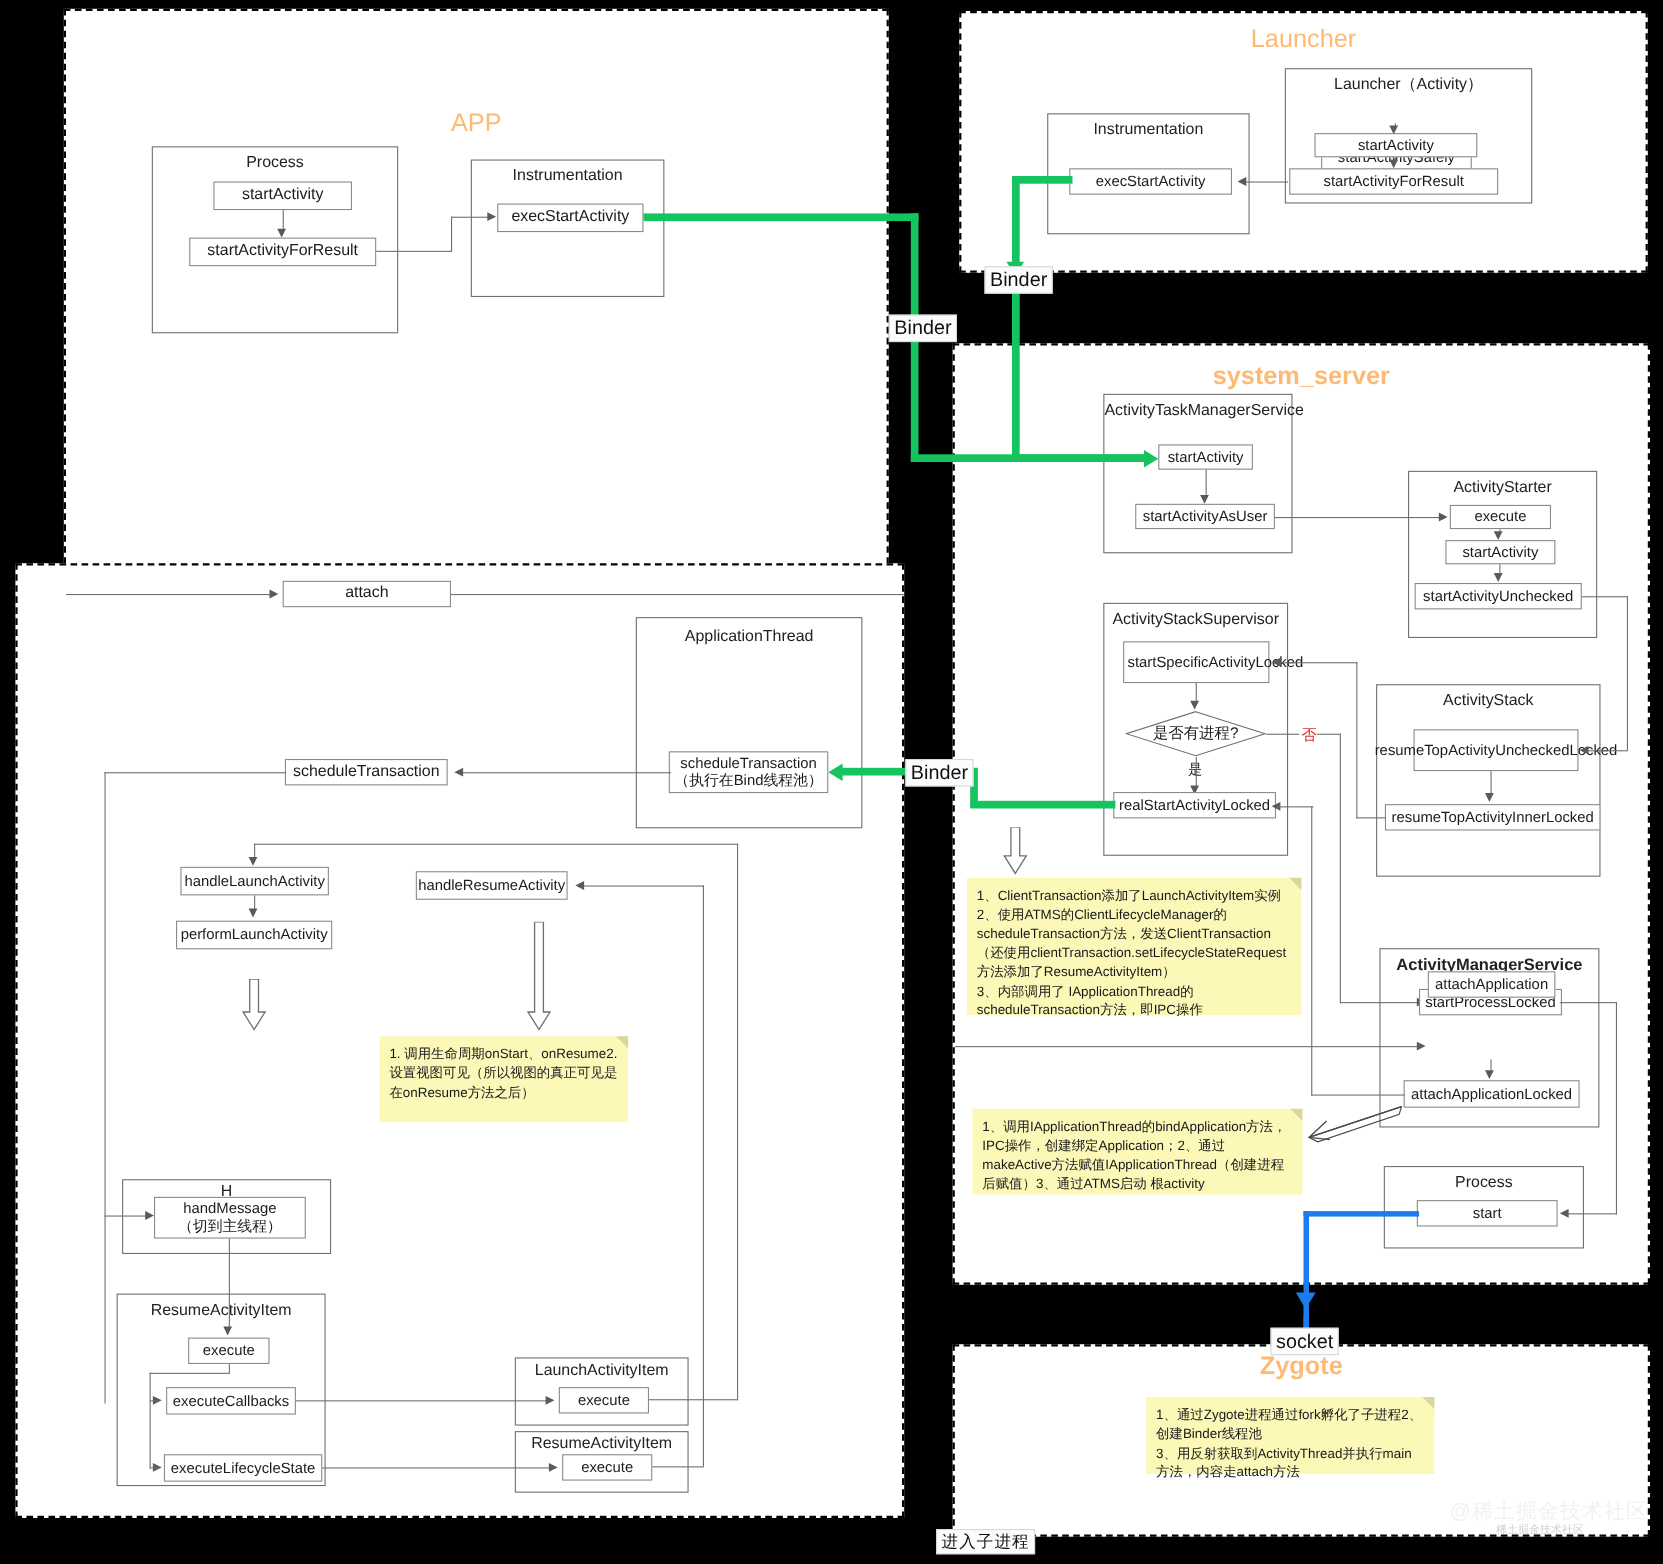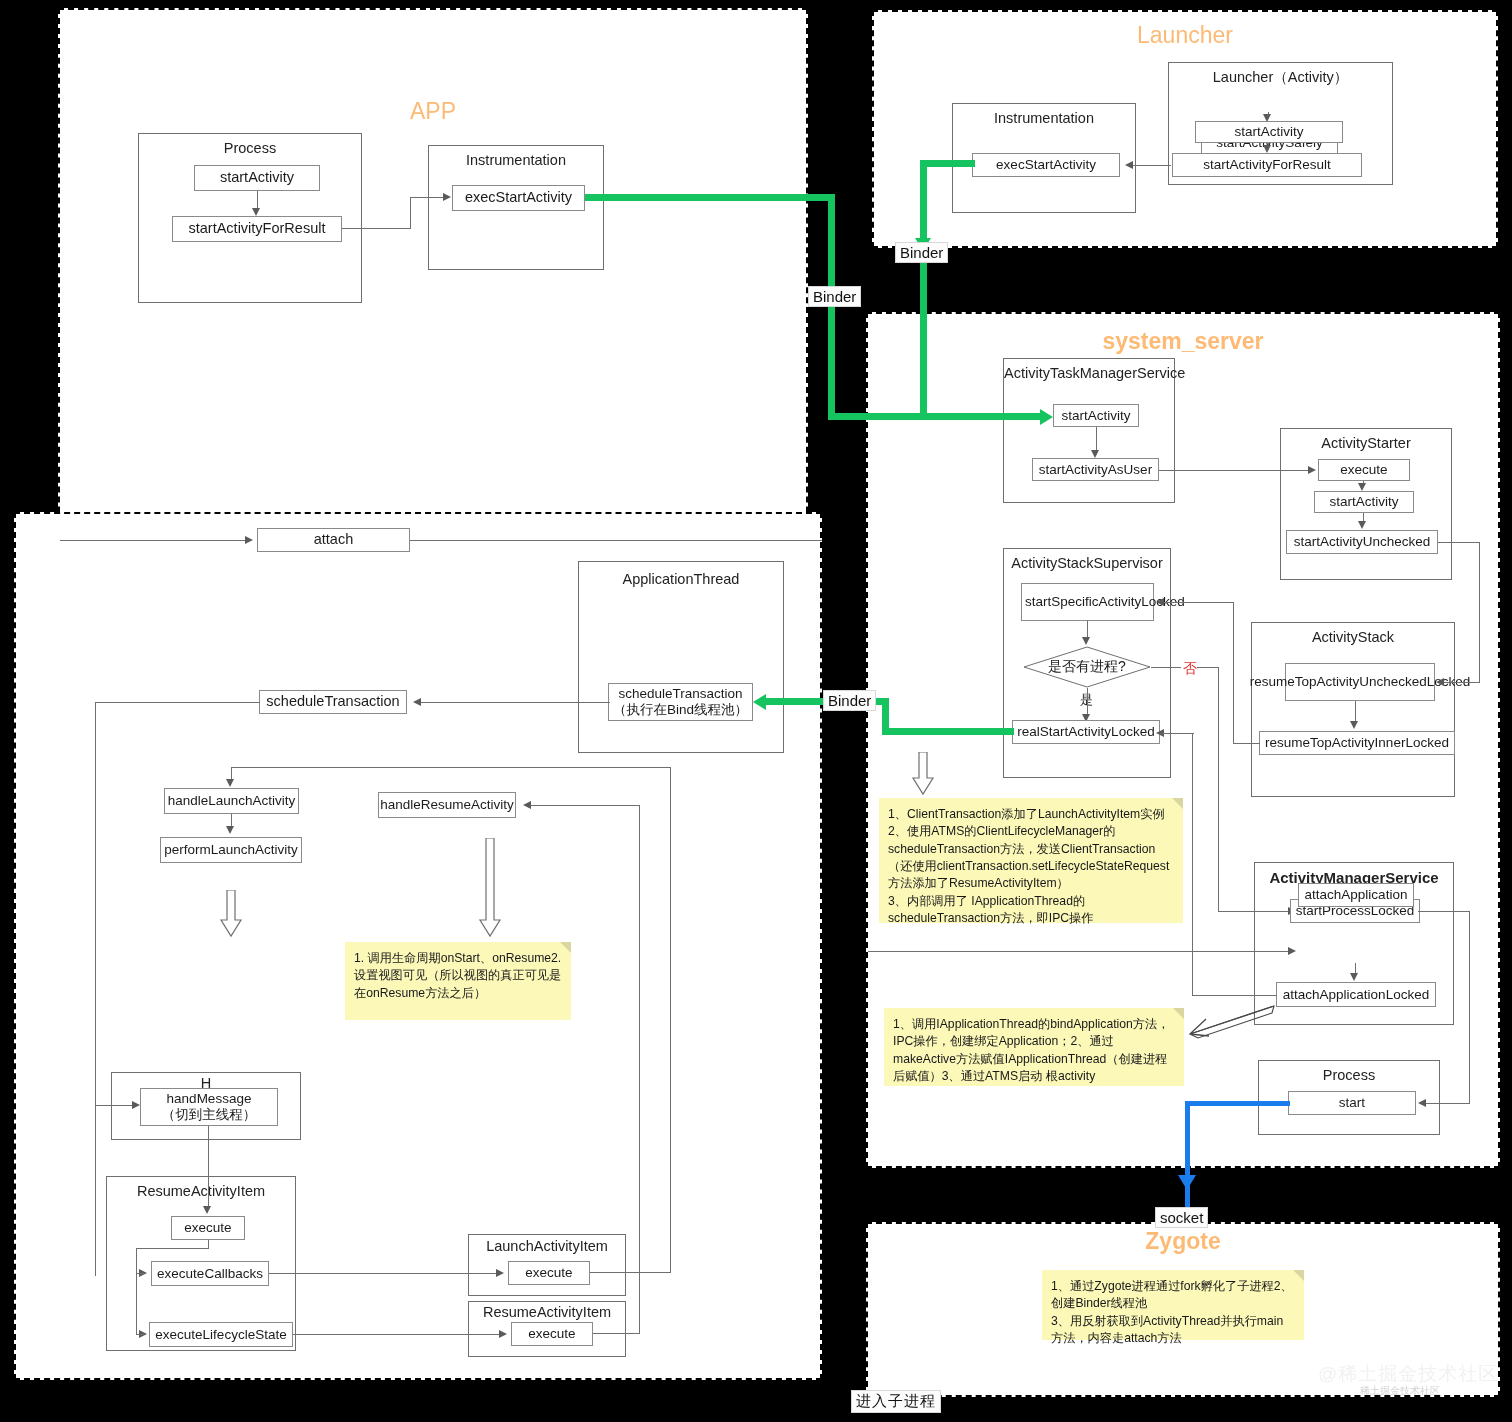--- a/index.html
+++ b/index.html
@@ -45,21 +45,21 @@
   .g-ar-l{position:absolute;width:0;height:0;border-top:8px solid transparent;border-bottom:8px solid transparent;border-right:13px solid #16c45f;}
 
   
   .bl{position:absolute;background:#1b7ced;}
   .blh{height:5px;}
   .blv{width:5px;}
   .b-ar-d{position:absolute;width:0;height:0;border-left:9px solid transparent;border-right:9px solid transparent;border-top:15px solid #1b7ced;}
 
   
   .chip{position:absolute;background:#fcfcfc;border:1px solid #d8d8d8;
-        font-size:15px;color:#111;padding:1px 4px;white-space:nowrap;z-index:40;}
+        font-size:18px;color:#111;padding:1px 4px;white-space:nowrap;z-index:40;}
   .chip.cn{font-size:15px;letter-spacing:1px;}
 
   
   .note{position:absolute;background:#fbf8b8;box-sizing:border-box;padding:8px 9px;
         font-size:12.2px;line-height:1.42;color:#18181a;}
   .note .dog{position:absolute;right:0;top:0;border-left:11px solid transparent;border-top:11px solid #d9d6a0;}
 
   
   .bigarrow{position:absolute;}
   .bigarrow svg{display:block;}

